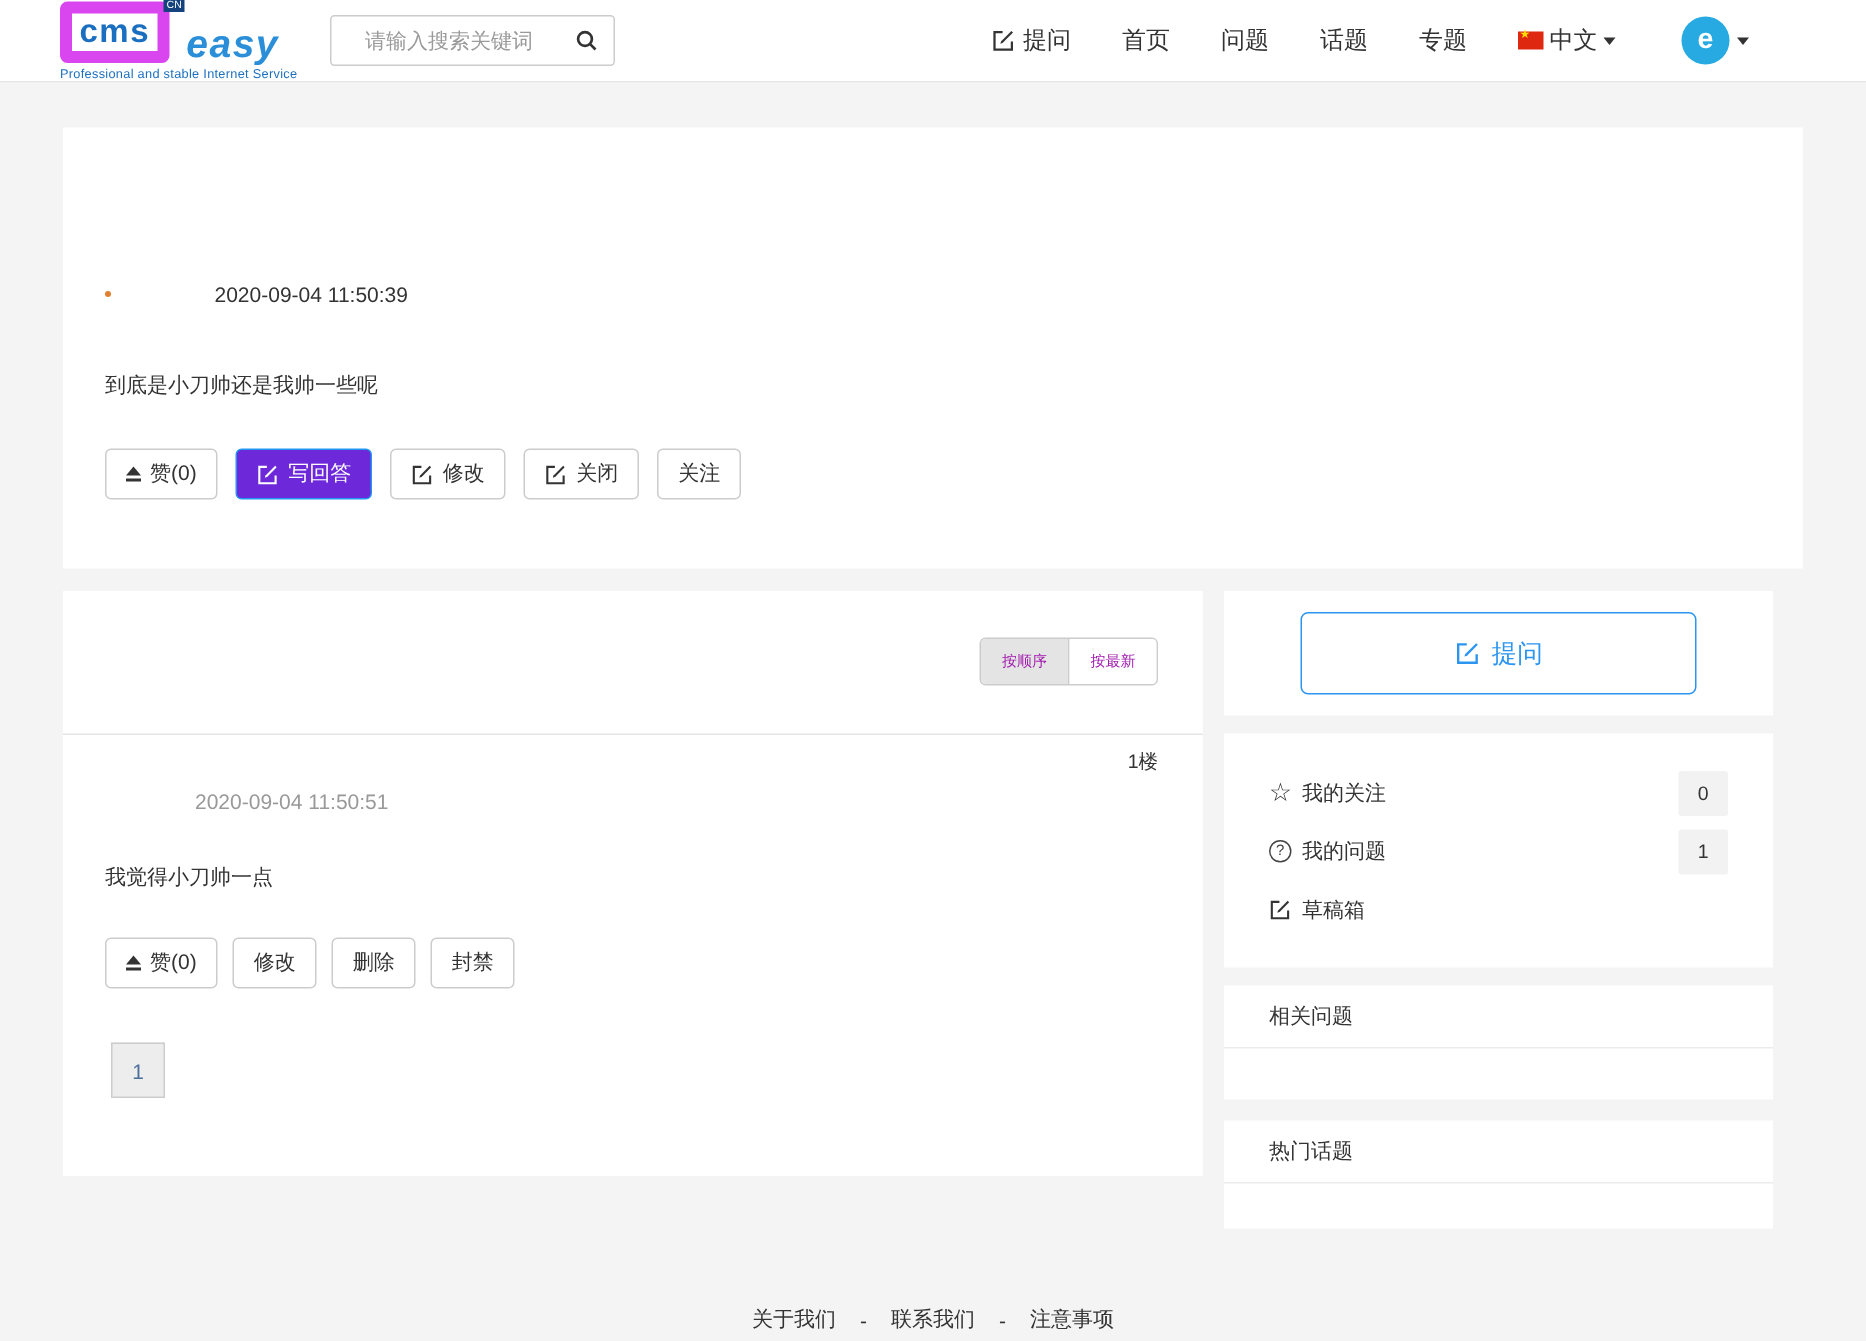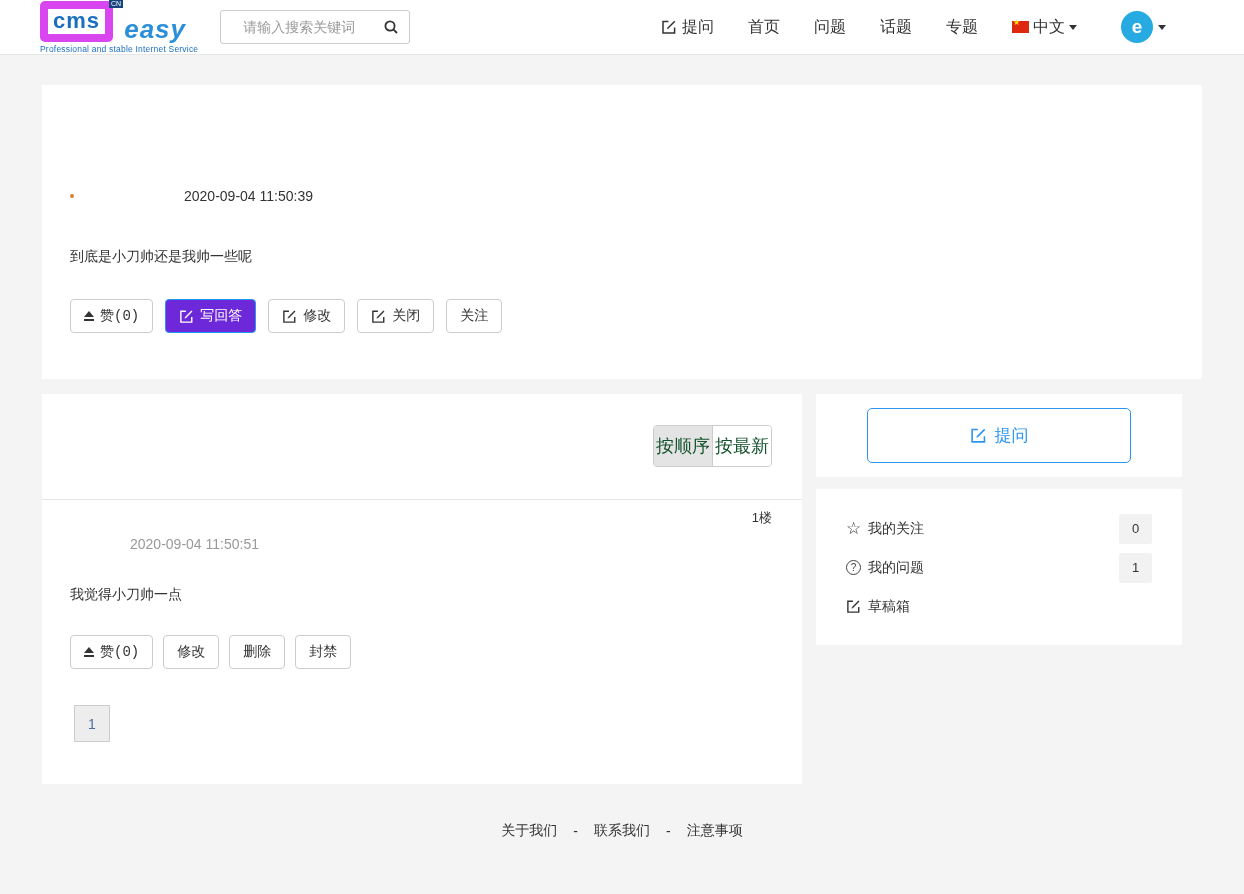--- a/index.html
+++ b/index.html
@@ -29,37 +29,37 @@
   .avatar { width:32px; height:32px; border-radius:50%; background:#27aae1; color:#fff; font-weight:bold; font-size:19px; display:flex; align-items:center; justify-content:center; }
 
   
   .main { padding:30px 42px 0; }
   .card { background:#fff; }
 
   
   .question-card { height:294px; padding:0 28px; }
   .q-meta { padding-top:103px; display:flex; align-items:center; }
   .q-avatar-dot { width:4px; height:4px; border-radius:50%; background:#e08030; }
-  .q-time { margin-left:110px; font-size:14px; color:#333; }
+  .q-time { margin-left:69px; font-size:14px; color:#333; }
   .q-content { margin-top:44px; font-size:14px; color:#333; }
   .q-actions { margin-top:33px; display:flex; gap:12px; }
 
-  .btn { height:34px; padding:0 13px; background:#fff; border:1px solid #ccc; border-radius:4px; font-size:14px; color:#333; display:inline-flex; align-items:center; gap:6px; cursor:pointer; font-family:Liberation Mono, monospace; }
+  .btn { height:34px; padding:0 13px; background:#fff; border:1px solid #ccc; border-radius:4px; font-size:14px; color:#333; display:inline-flex; align-items:center; gap:6px; cursor:pointer; font-family:Liberation Sans, sans-serif; }
   .btn-primary { background:#6d28d9; border-color:#2196f3; color:#fff; }
 
   .eject { display:inline-block; }
   .eject::before { content:""; display:block; width:0; height:0; border-left:5px solid transparent; border-right:5px solid transparent; border-bottom:6px solid currentColor; }
   .eject::after { content:""; display:block; height:2px; background:currentColor; margin-top:2px; }
 
   
   .content-row { display:flex; gap:14px; margin-top:15px; align-items:flex-start; }
   .answer-card { width:760px; height:390px; }
   .tabs-row { display:flex; justify-content:flex-end; padding:31px 30px 0; }
   .tab-group { display:flex; border:1px solid #ccc; border-radius:4px; overflow:hidden; }
-  .tab { padding:8px 2px; font-size:18px; background:#fff; color:#14532d; cursor:pointer; }
+  .tab { padding:8px 14px; font-size:10px; background:#fff; color:#a21caf; cursor:pointer; }
   .tab.active { background:#e4e4e4; border-right:1px solid #ccc; }
   .answer-divider { border-top:1px solid #e5e5e5; margin-top:32px; }
   .floor { text-align:right; padding:9px 30px 0; font-size:13px; color:#333; }
   .a-time { margin:9px 0 0 88px; color:#999; font-size:14px; }
   .a-content { margin:34px 0 0 28px; font-size:14px; color:#333; }
   .a-actions { margin:31px 0 0 28px; display:flex; gap:10px; }
   .pagination { margin:36px 0 0 32px; display:flex; }
   .page-btn { width:36px; height:37px; background:#ededed; border:1px solid #ccc; color:#4d6f9d; display:flex; align-items:center; justify-content:center; font-size:14px; cursor:pointer; }
 
   
@@ -263,21 +263,29 @@
             <svg width="15" height="15" viewBox="0 0 16 16" fill="none" stroke="currentColor" stroke-width="1.5">
               <path d="M13.6 8.6 V14 H2 V2.4 h5.4"></path>
                 <path d="M7 9 L13.8 2.2"></path>
                 <path d="M5.9 10.1 l0.6 -1.9 1.3 1.3 z" fill="currentColor" stroke="none"></path>
             </svg>
           </span>
           <span>草稿箱</span>
         </div>
       </div>
 
-
+      <div class="card card-section">
+        <div class="section-header">相关问题</div>
+        <div class="section-body"></div>
+      </div>
+
+      <div class="card card-section card-hot">
+        <div class="section-header">热门话题</div>
+        <div class="section-body"></div>
+      </div>
 
     </div>
   </div>
 </div>
 
 <div class="footer">
   <a>关于我们</a>
   <span>-</span>
   <a>联系我们</a>
   <span>-</span>

